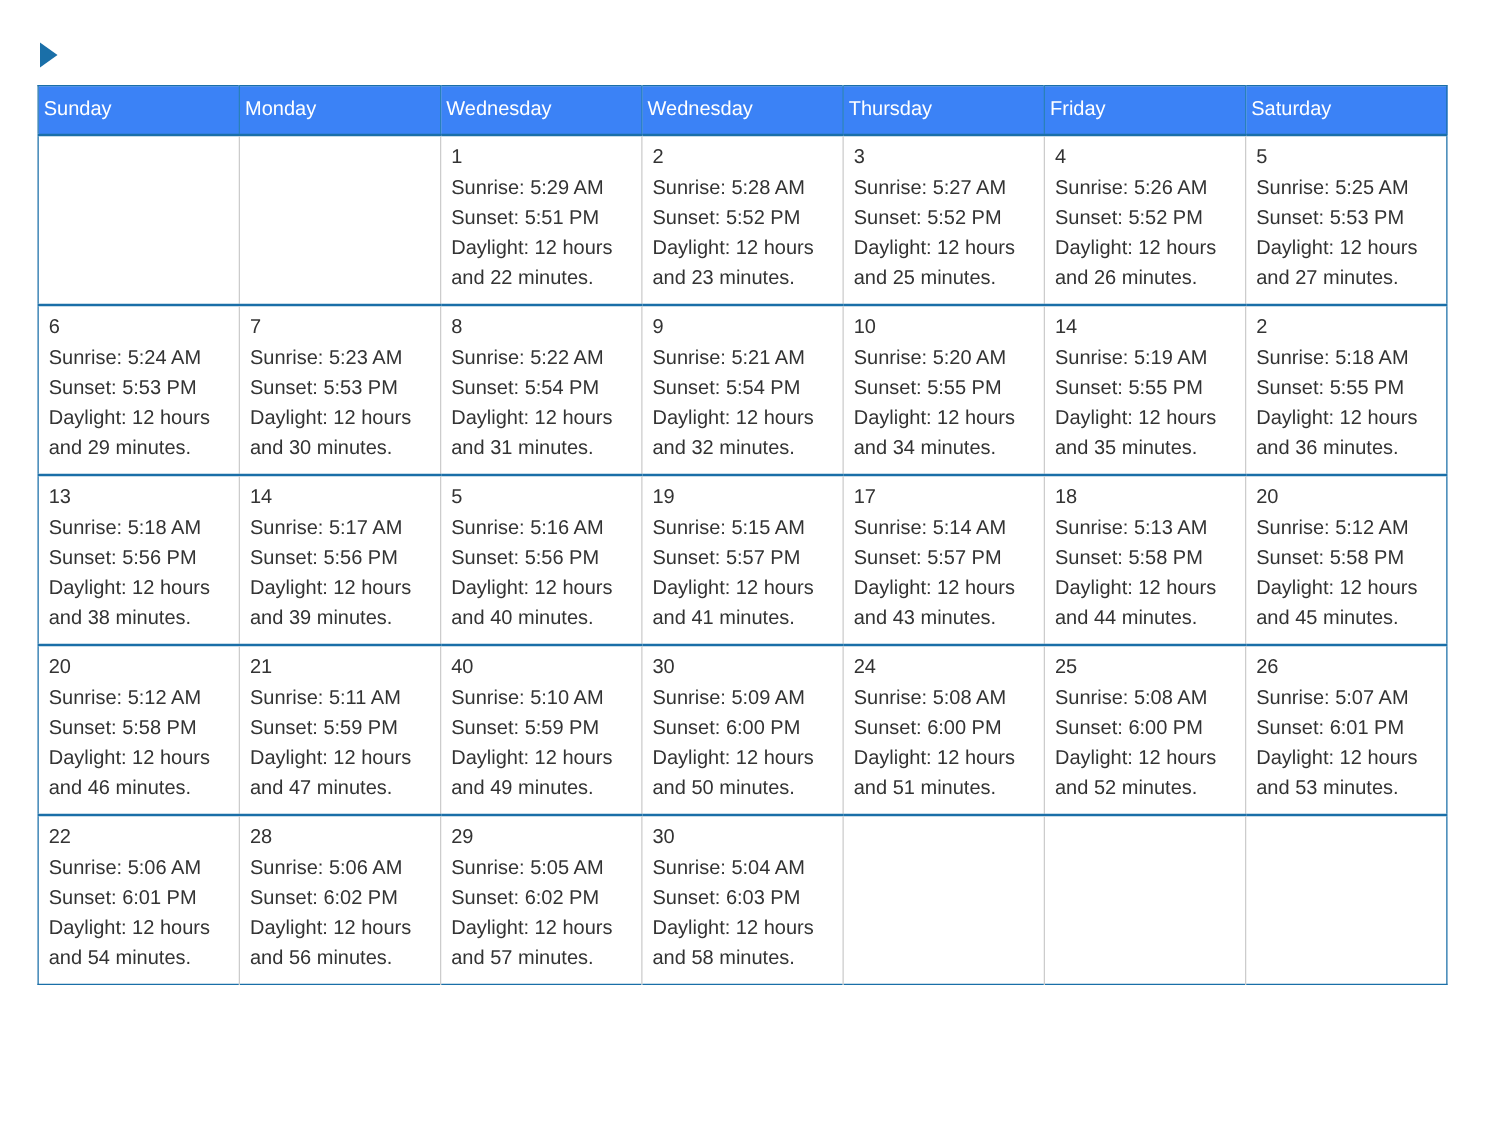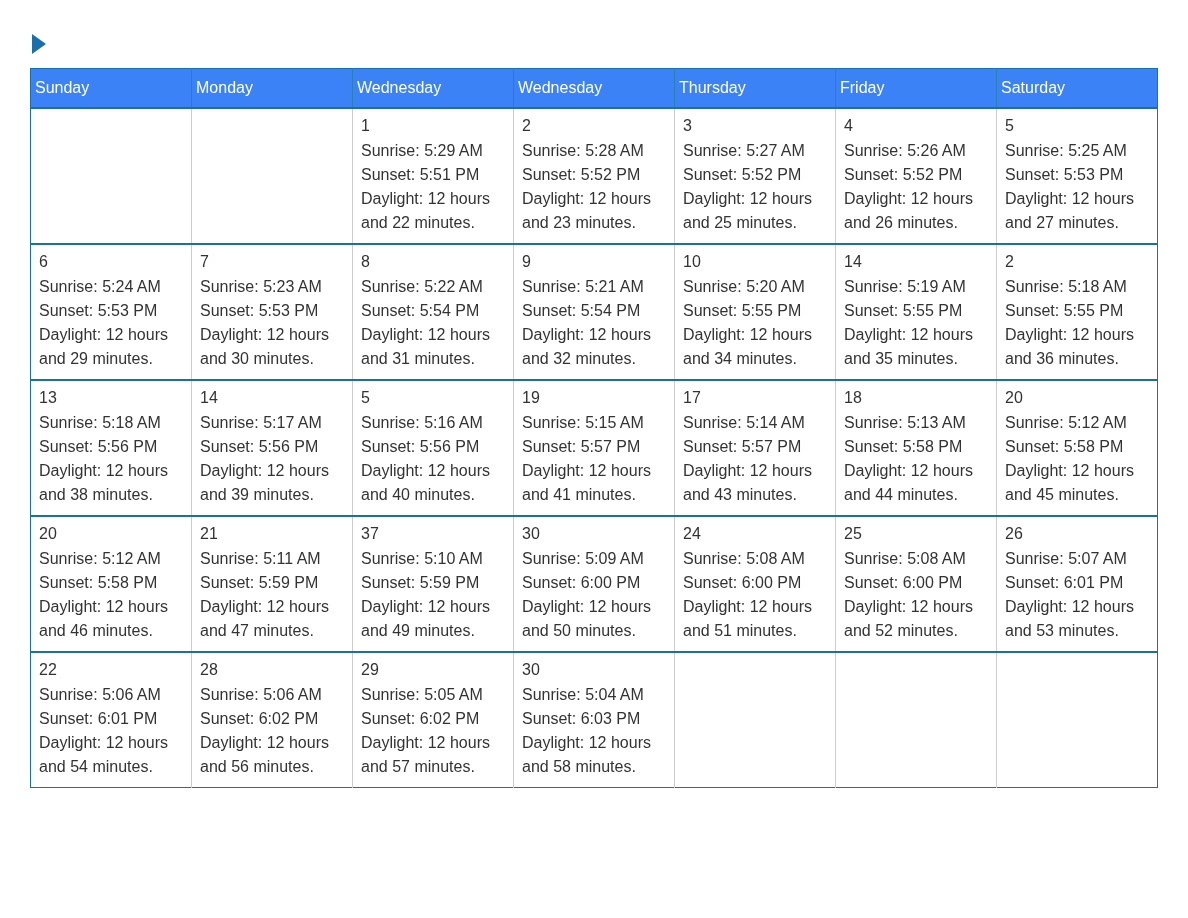--- a/index.html
+++ b/index.html
@@ -222,21 +222,21 @@
       <tr>
         <td>
           <span class="day-num">20</span>
           <div class="day-info">Sunrise: 5:12 AM<br>Sunset: 5:58 PM<br>Daylight: 12 hours and 46 minutes.</div>
         </td>
         <td>
           <span class="day-num">21</span>
           <div class="day-info">Sunrise: 5:11 AM<br>Sunset: 5:59 PM<br>Daylight: 12 hours and 47 minutes.</div>
         </td>
         <td>
-          <span class="day-num">37</span>
+          <span class="day-num">40</span>
           <div class="day-info">Sunrise: 5:10 AM<br>Sunset: 5:59 PM<br>Daylight: 12 hours and 49 minutes.</div>
         </td>
         <td>
           <span class="day-num">30</span>
           <div class="day-info">Sunrise: 5:09 AM<br>Sunset: 6:00 PM<br>Daylight: 12 hours and 50 minutes.</div>
         </td>
         <td>
           <span class="day-num">24</span>
           <div class="day-info">Sunrise: 5:08 AM<br>Sunset: 6:00 PM<br>Daylight: 12 hours and 51 minutes.</div>
         </td>

